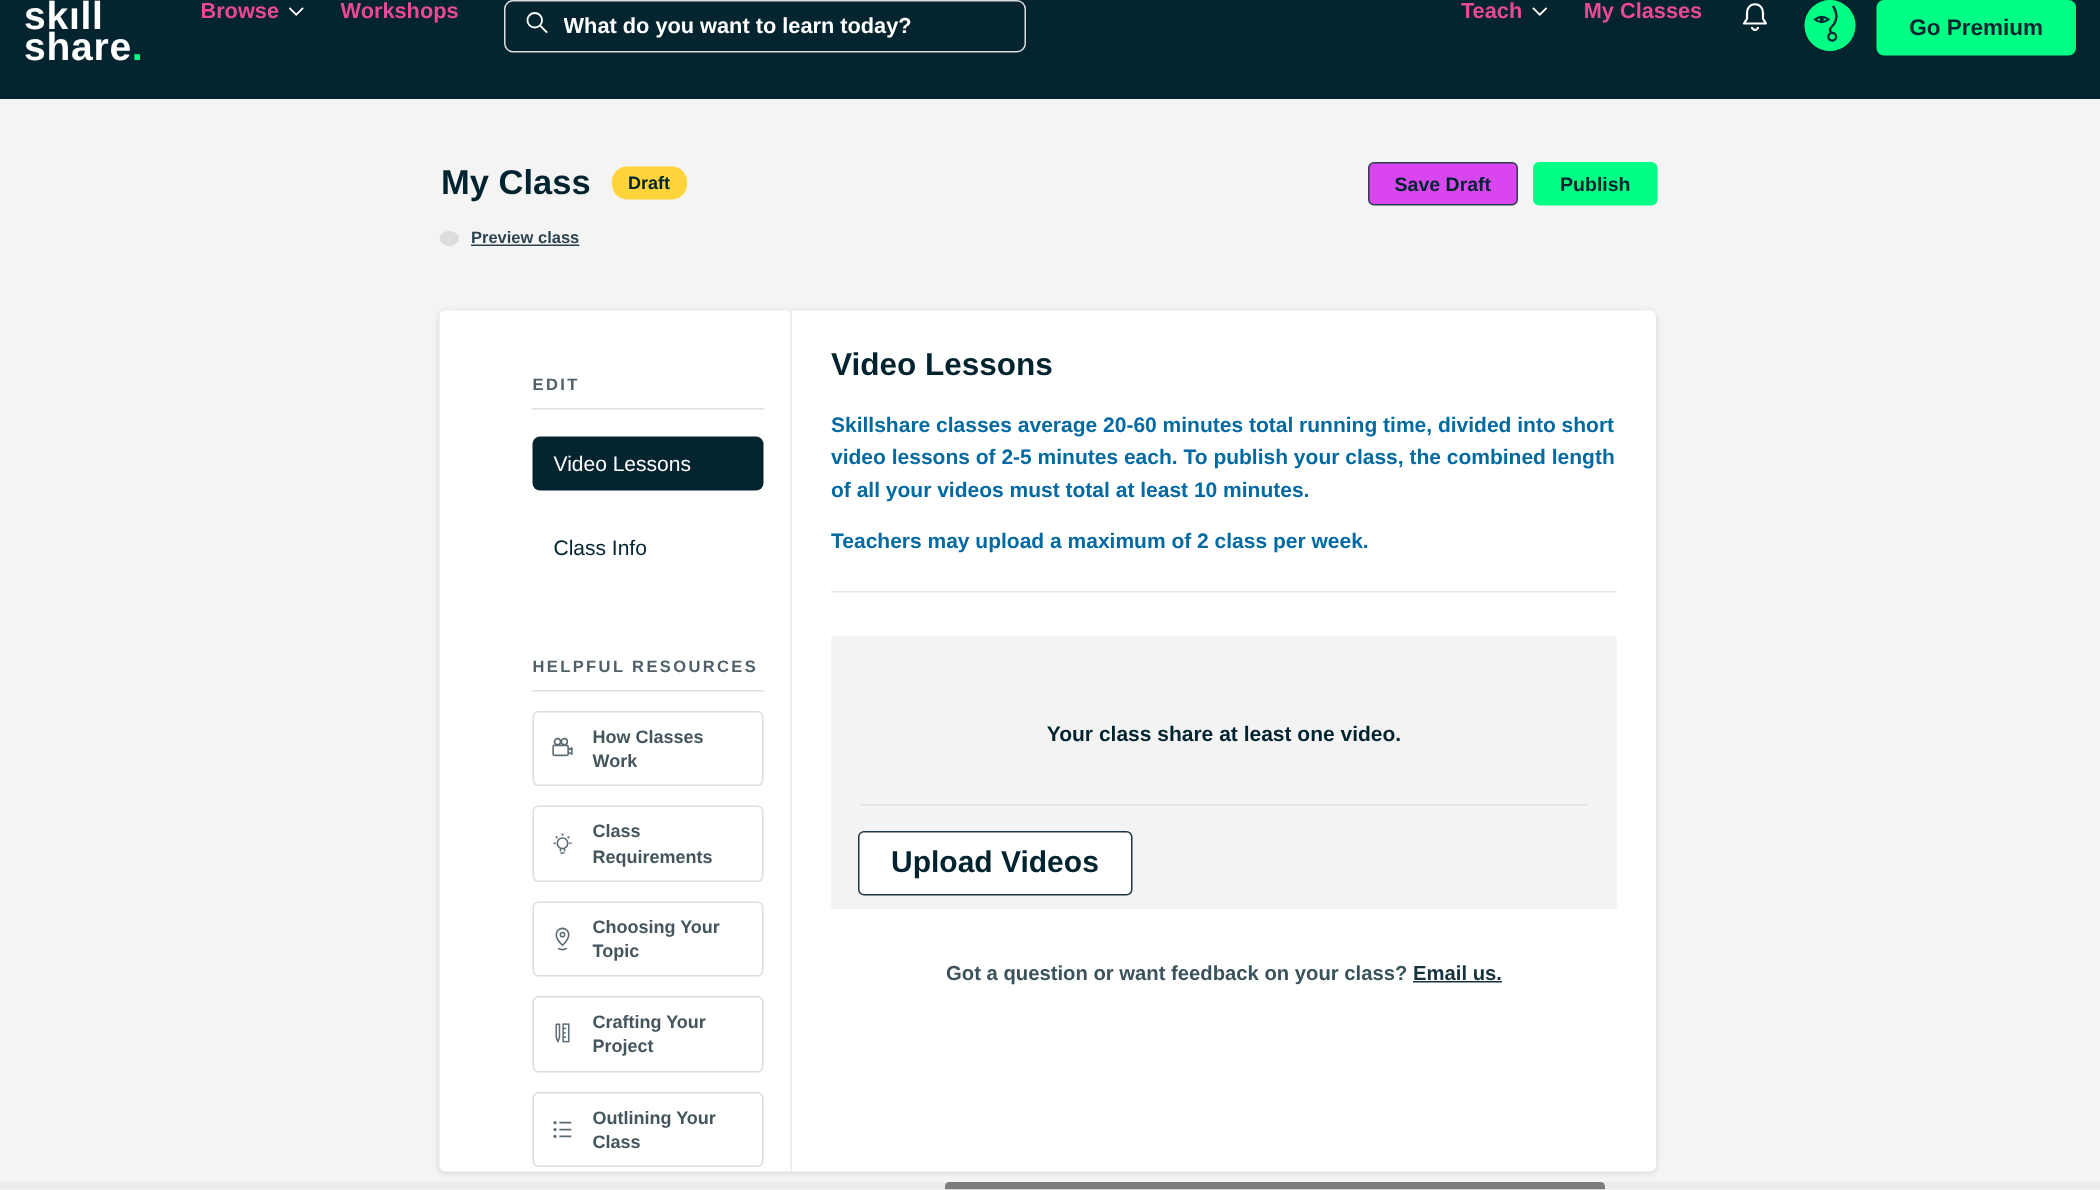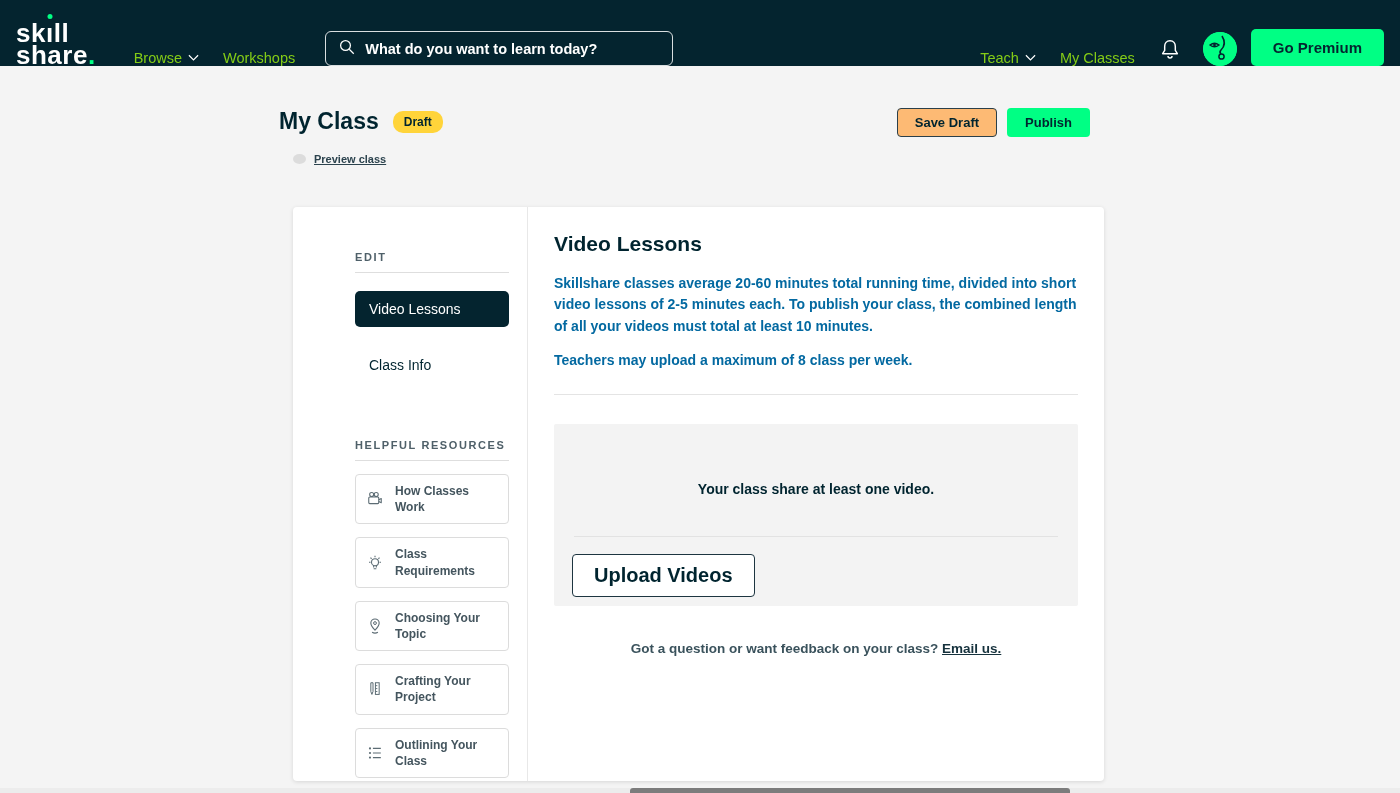--- a/index.html
+++ b/index.html
@@ -8,30 +8,30 @@
     font-family:"Liberation Sans", sans-serif;
     background:#f4f4f4;
     color:#00242f;
     position:relative;
   }
 
   
   .topnav {
     position:absolute; top:0; left:0; right:0; height:66px;
     background:#04242f;
-    display:flex; align-items:flex-end;
+    display:flex; align-items:flex-start;
     padding:0 16px;
   }
   .logo { line-height:0.82; letter-spacing:0.5px; font-weight:bold; font-size:26px; color:#fff; margin-right:38px; cursor:pointer; }
   .logo .l1, .logo .l2 { display:block; }
   .logo .green { color:#00ff84; }
   .logo .i-wrap { position:relative; display:inline-block; }
   .logo .i-dot { position:absolute; left:50%; transform:translateX(-50%); top:-9px; width:5px; height:5px; border-radius:50%; background:#00ff84; }
   .nav-link {
-    color:#84cc16; font-weight:normal; font-size:14.5px; margin-right:24px;
+    color:#ec4899; font-weight:bold; font-size:14.5px; margin-right:24px;
     display:flex; align-items:center; gap:6px; cursor:pointer; white-space:nowrap;
   }
   .chev { display:inline-block; }
   .chev svg { display:block; }
   .searchbox {
     margin-left:6px;
     width:348px; height:35px;
     border:1px solid rgba(255,255,255,0.85); border-radius:6px;
     display:flex; align-items:center; padding:0 12px; gap:9px;
     background:transparent;
@@ -50,32 +50,32 @@
     overflow:hidden;
   }
   .premium-btn {
     background:#00ff84; color:#04242f; font-weight:bold; font-size:15px;
     border:none; border-radius:5px; padding:10px 22px; cursor:pointer;
     font-family:"Liberation Sans", sans-serif;
   }
 
   
   .header-row {
-    position:absolute; top:108px; left:279px; width:811px;
+    position:absolute; top:108px; left:294px; width:811px;
     display:flex; align-items:flex-start; justify-content:space-between;
   }
   .title-group { display:flex; align-items:center; gap:14px; }
   .page-title { font-size:23px; font-weight:bold; color:#00242f; }
   .badge {
     background:#ffd43a; color:#00242f; font-size:12px; font-weight:bold;
     padding:4px 11px; border-radius:10px;
   }
   .header-actions { display:flex; gap:10px; }
   .btn-outline {
-    background:#fdba74; border:1.5px solid #2b3f49; color:#00242f;
+    background:#d946ef; border:1.5px solid #2b3f49; color:#00242f;
     font-weight:bold; font-size:13px; padding:4px 17px; border-radius:4px; cursor:pointer;
     font-family:"Liberation Sans", sans-serif;
   }
   .btn-green {
     background:#00ff84; border:none; color:#00242f;
     font-weight:bold; font-size:13px; padding:7px 18px; border-radius:4px; cursor:pointer;
     font-family:"Liberation Sans", sans-serif;
   }
   .preview-row {
     position:absolute; top:153px; left:293px;
@@ -300,21 +300,21 @@
         </span>
         <span class="r-label">Outlining Your Class</span>
       </div>
 
     </div>
   </aside>
 
   <section class="card-main">
     <h1 class="main-title">Video Lessons</h1>
     <p class="main-p">Skillshare classes average 20-60 minutes total running time, divided into short video lessons of 2-5 minutes each. To publish your class, the combined length of all your videos must total at least 10 minutes.</p>
-    <p class="main-p second">Teachers may upload a maximum of 8 class per week.</p>
+    <p class="main-p second">Teachers may upload a maximum of 2 class per week.</p>
 
     <hr class="content-divider">
 
     <div class="upload-panel">
       <div class="empty-msg">Your class share at least one video.</div>
       <hr class="panel-divider">
       <button class="upload-btn">Upload Videos</button>
     </div>
 
     <div class="help-row">

